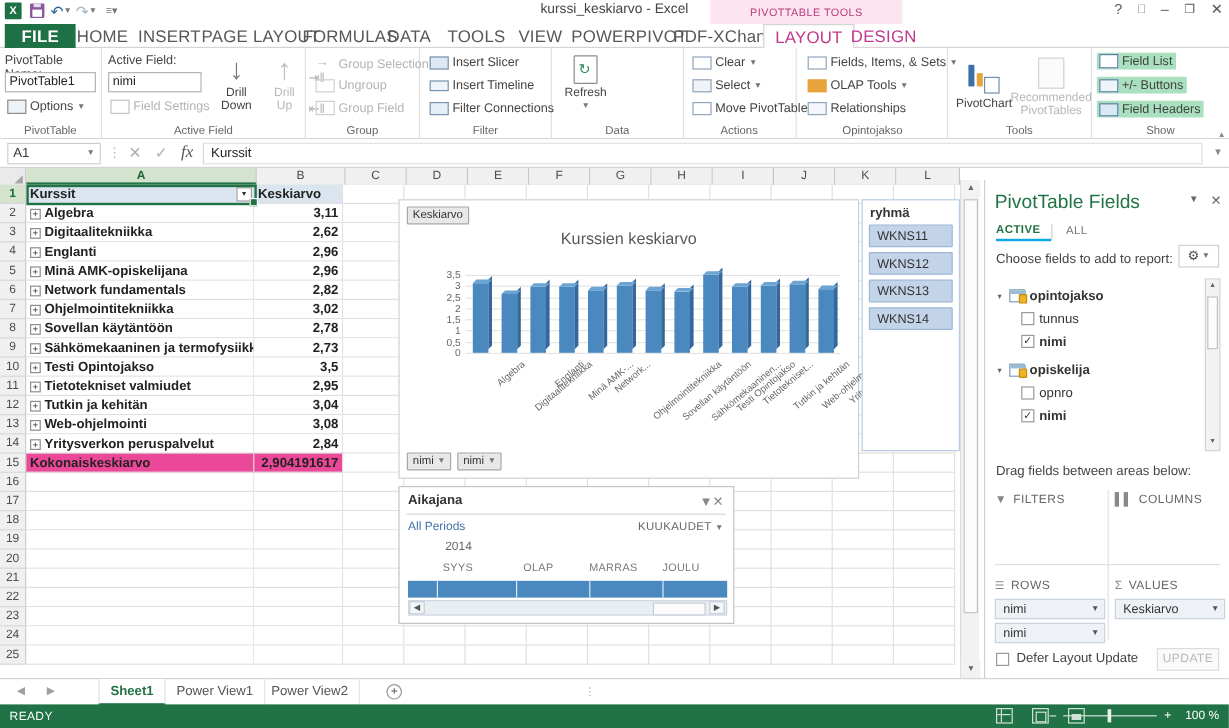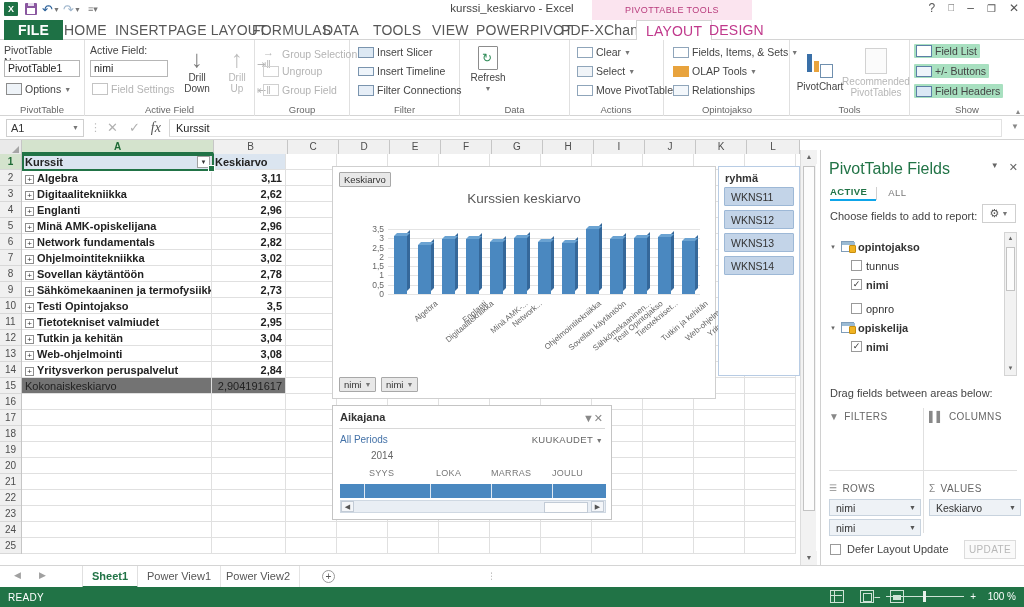--- a/index.html
+++ b/index.html
@@ -100,21 +100,21 @@
   .cells { position:absolute; left:22px; top:14px; }
   .gr { position:relative; height:16px; }
   .cell { position:absolute; height:16px; line-height:16px; font-size:11px; color:#222;
           border-right:1px solid #e0e0e0; border-bottom:1px solid #e0e0e0; overflow:hidden;
           white-space:nowrap; padding:0 3px; background:#fff; }
   .cellA { left:0; width:190px; }
   .cellB { left:190px; width:74px; text-align:right; }
   .cellC { left:264px; width:51px; }
   .pv-hdr { background:#dbe5f0; font-weight:bold; }
   .pv-row { background:#fff; font-weight:bold; }
-  .pv-tot { background:#737373; font-weight:normal; }
+  .pv-tot { background:#ec4899; font-weight:bold; }
   .expand { display:inline-block; width:9px; height:9px; border:1px solid #8d8d8d; background:#fff;
             font-size:8px; line-height:7px; text-align:center; color:#333; margin-right:3px;
             vertical-align:middle; font-weight:normal; }
   .filtbtn { position:absolute; right:1px; top:2px; width:13px; height:12px; background:#fff;
              border:1px solid #a0a0a0; font-size:6px; color:#333; text-align:center; line-height:11px; }
   .selbox { position:absolute; left:22px; top:14px; width:192px; height:17px;
             border:2px solid #217346; pointer-events:none; }
   .selbox:after { content:""; position:absolute; right:-3px; bottom:-3px; width:5px; height:5px;
                   background:#217346; border:1px solid #fff; }
   .emptygrid-cell { position:absolute; height:16px; border-right:1px solid #e0e0e0;
@@ -931,21 +931,21 @@
     <div class="tl-title">Aikajana</div>
     <div class="tl-filter-ic">▼✕</div>
     <div class="tl-rule"></div>
     <div class="tl-sub">All Periods</div>
     <div class="tl-months">
       <span>KUUKAUDET</span>
       <span class="tiny-dd">▼</span>
     </div>
     <div class="tl-year">2014</div>
     <div class="tl-m" style="left:36px;">SYYS</div>
-    <div class="tl-m" style="left:103px;">LOKA</div>
+    <div class="tl-m" style="left:103px;">OLAP</div>
     <div class="tl-m" style="left:158px;">MARRAS</div>
     <div class="tl-m" style="left:219px;">JOULU</div>
     <div class="tl-bar">
       <span class="seg" style="left:0;width:25px;"></span>
       <span class="seg" style="left:25px;width:66px;"></span>
       <span class="seg" style="left:91px;width:61px;"></span>
       <span class="seg" style="left:152px;width:61px;"></span>
     </div>
     <div class="tl-scroll">
       <div class="tl-sc-btn">◀</div>
@@ -991,28 +991,28 @@
           </div>
           <div class="fl-row" style="padding-left: 22px;">
             <span class="chk"></span>
             <span class="fl-name">tunnus</span>
           </div>
           <div class="fl-row" style="padding-left: 22px;">
             <span class="chk">✓</span>
             <span class="fl-name b">nimi</span>
           </div>
           <div style="height: 5px;"></div>
-          <div class="fl-row" style="padding-left: 22px;">
-            <span class="chk"></span>
-            <span class="fl-name">opnro</span>
-          </div>
           <div class="fl-row">
             <span class="fl-tri">▾</span>
             <span class="tbl-ic"></span>
             <span class="fl-name b">opiskelija</span>
+          </div>
+          <div class="fl-row" style="padding-left: 22px;">
+            <span class="chk"></span>
+            <span class="fl-name">opnro</span>
           </div>
           <div class="fl-row" style="padding-left: 22px;">
             <span class="chk">✓</span>
             <span class="fl-name b">nimi</span>
           </div>
           <div style="height: 5px;"></div>
         </div>
       <div class="fl-scroll">
         <div class="fl-sb-btn">▲</div>
         <div class="fl-sb-thumb"></div>

